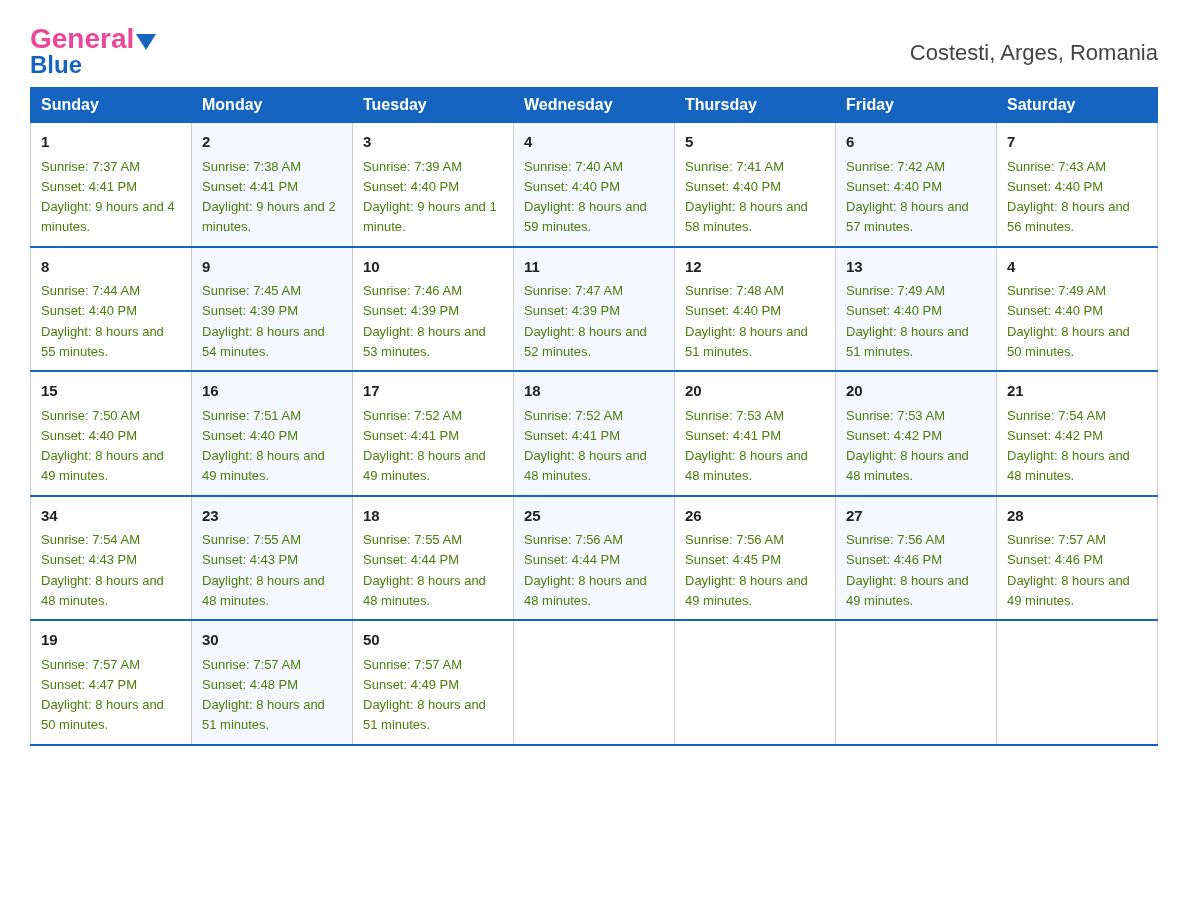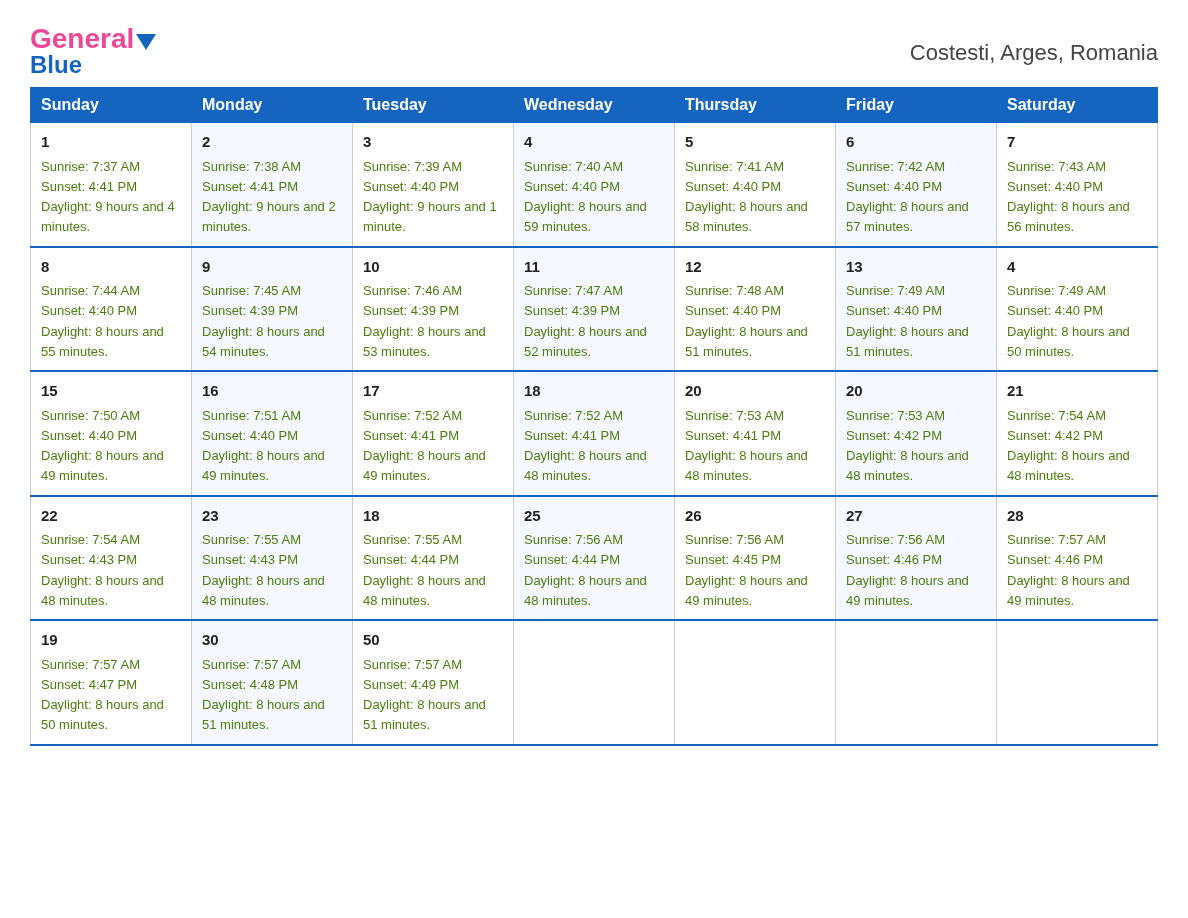--- a/index.html
+++ b/index.html
@@ -159,21 +159,21 @@
       <tr>
         <td><span class="day-num">15</span><span class="day-info">Sunrise: 7:50 AM<br>Sunset: 4:40 PM<br>Daylight: 8 hours and 49 minutes.</span></td>
         <td><span class="day-num">16</span><span class="day-info">Sunrise: 7:51 AM<br>Sunset: 4:40 PM<br>Daylight: 8 hours and 49 minutes.</span></td>
         <td><span class="day-num">17</span><span class="day-info">Sunrise: 7:52 AM<br>Sunset: 4:41 PM<br>Daylight: 8 hours and 49 minutes.</span></td>
         <td><span class="day-num">18</span><span class="day-info">Sunrise: 7:52 AM<br>Sunset: 4:41 PM<br>Daylight: 8 hours and 48 minutes.</span></td>
         <td><span class="day-num">20</span><span class="day-info">Sunrise: 7:53 AM<br>Sunset: 4:41 PM<br>Daylight: 8 hours and 48 minutes.</span></td>
         <td><span class="day-num">20</span><span class="day-info">Sunrise: 7:53 AM<br>Sunset: 4:42 PM<br>Daylight: 8 hours and 48 minutes.</span></td>
         <td><span class="day-num">21</span><span class="day-info">Sunrise: 7:54 AM<br>Sunset: 4:42 PM<br>Daylight: 8 hours and 48 minutes.</span></td>
       </tr>
       <tr>
-        <td><span class="day-num">22</span><span class="day-info">Sunrise: 7:54 AM<br>Sunset: 4:43 PM<br>Daylight: 8 hours and 48 minutes.</span></td>
+        <td><span class="day-num">34</span><span class="day-info">Sunrise: 7:54 AM<br>Sunset: 4:43 PM<br>Daylight: 8 hours and 48 minutes.</span></td>
         <td><span class="day-num">23</span><span class="day-info">Sunrise: 7:55 AM<br>Sunset: 4:43 PM<br>Daylight: 8 hours and 48 minutes.</span></td>
         <td><span class="day-num">18</span><span class="day-info">Sunrise: 7:55 AM<br>Sunset: 4:44 PM<br>Daylight: 8 hours and 48 minutes.</span></td>
         <td><span class="day-num">25</span><span class="day-info">Sunrise: 7:56 AM<br>Sunset: 4:44 PM<br>Daylight: 8 hours and 48 minutes.</span></td>
         <td><span class="day-num">26</span><span class="day-info">Sunrise: 7:56 AM<br>Sunset: 4:45 PM<br>Daylight: 8 hours and 49 minutes.</span></td>
         <td><span class="day-num">27</span><span class="day-info">Sunrise: 7:56 AM<br>Sunset: 4:46 PM<br>Daylight: 8 hours and 49 minutes.</span></td>
         <td><span class="day-num">28</span><span class="day-info">Sunrise: 7:57 AM<br>Sunset: 4:46 PM<br>Daylight: 8 hours and 49 minutes.</span></td>
       </tr>
       <tr>
         <td><span class="day-num">19</span><span class="day-info">Sunrise: 7:57 AM<br>Sunset: 4:47 PM<br>Daylight: 8 hours and 50 minutes.</span></td>
         <td><span class="day-num">30</span><span class="day-info">Sunrise: 7:57 AM<br>Sunset: 4:48 PM<br>Daylight: 8 hours and 51 minutes.</span></td>

